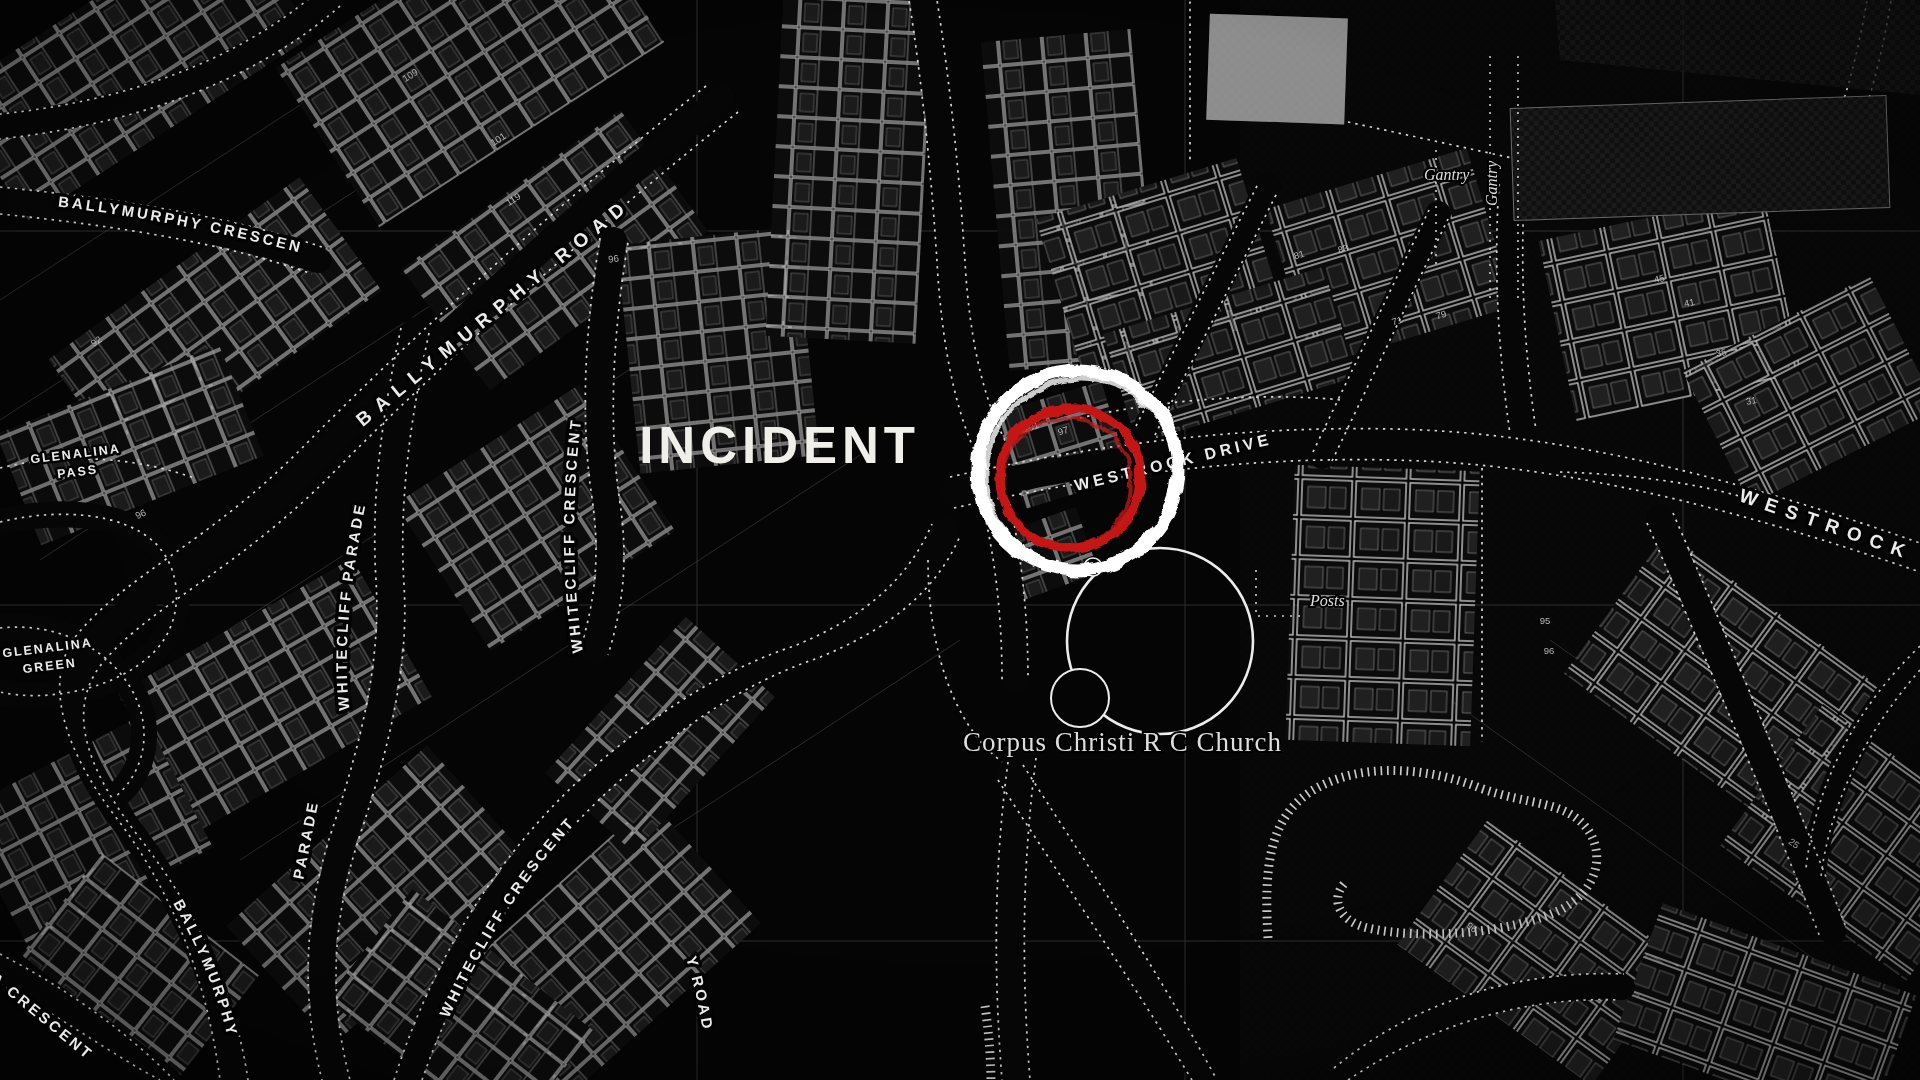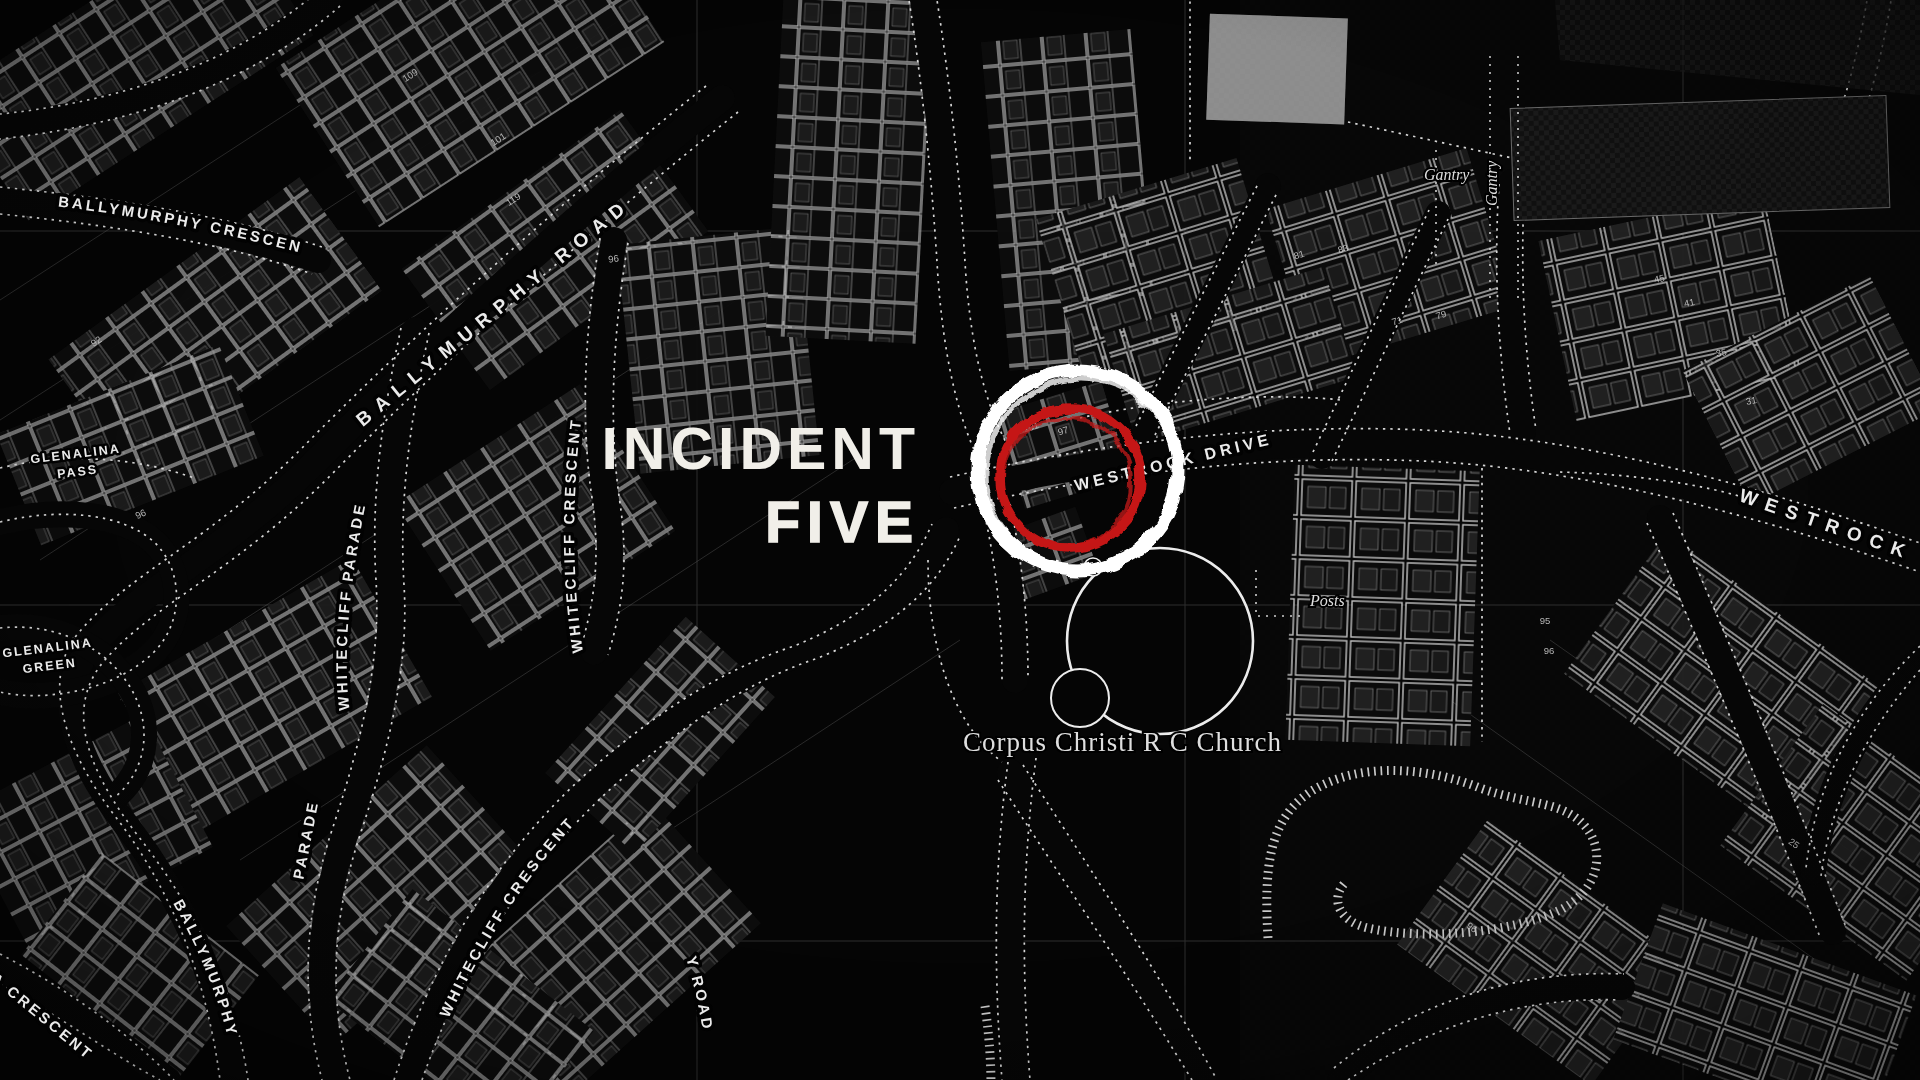--- a/index.html
+++ b/index.html
@@ -15,21 +15,21 @@
   .ring{fill:none;stroke:#ececec;}
   .slabel{font-family:"Liberation Sans",sans-serif;font-weight:700;fill:#ebebeb;paint-order:stroke;stroke:#020202;stroke-width:7px;stroke-linejoin:round;letter-spacing:4px;font-size:16px;}
   .slabel.big{font-size:19px;letter-spacing:9px;}
   .slabel.sm{font-size:15px;letter-spacing:3px;}
   .slabel.tiny{font-size:12.5px;letter-spacing:2px;stroke-width:5px;}
   .serif{font-family:"Liberation Serif","DejaVu Serif",serif;fill:#dedede;paint-order:stroke;stroke:#000;stroke-width:4px;}
   .serif.church{font-size:27px;letter-spacing:1px;}
   .serif.italic{font-style:italic;font-size:16px;}
   .lot{font-family:"Liberation Sans",sans-serif;font-size:9.5px;fill:#c9c9c9;text-anchor:middle;opacity:.9;}
   .overlay-title{position:absolute;top:420px;right:1000px;text-align:right;color:#f1efe9;line-height:1;}
-  .overlay-title .t1{font-size:59px;font-weight:700;letter-spacing:5px;}
+  .overlay-title .t1{font-size:51px;font-weight:700;letter-spacing:5px;}
   .overlay-title .t2{font-size:57px;font-weight:700;letter-spacing:7px;margin-top:15px;-webkit-text-stroke:1.6px #f1efe9;}
 </style>
 </head>
 <body>
 
 <div class="stage">
 <svg width="1920" height="1080" viewBox="0 0 1920 1080">
   <defs>
     <pattern id="houses" width="44" height="30" patternUnits="userSpaceOnUse">
       <rect x="1" y="1" width="42" height="28" fill="#0d0d0d" stroke="#c6c6c6" stroke-width="1.2"></rect>
@@ -267,15 +267,14 @@
   <g filter="url(#rough)">
     <circle cx="1078" cy="470" r="100" fill="none" stroke-width="13" stroke="#ffffff"></circle>
     <circle cx="1081" cy="474" r="95" fill="none" stroke-width="5" opacity="0.8" stroke="#ffffff"></circle>
     <circle cx="1070" cy="478" r="70" fill="none" stroke-width="9.5" stroke="#c51717"></circle>
     <circle cx="1067" cy="482" r="64" fill="none" stroke-width="4" opacity="0.75" stroke="#c51717"></circle>
   </g>
 </svg>
 
 <div class="overlay-title">
   <div class="t1">INCIDENT</div>
-  <div class="t2">FIVE</div>
 </div>
 </div>
 
 </body></html>

